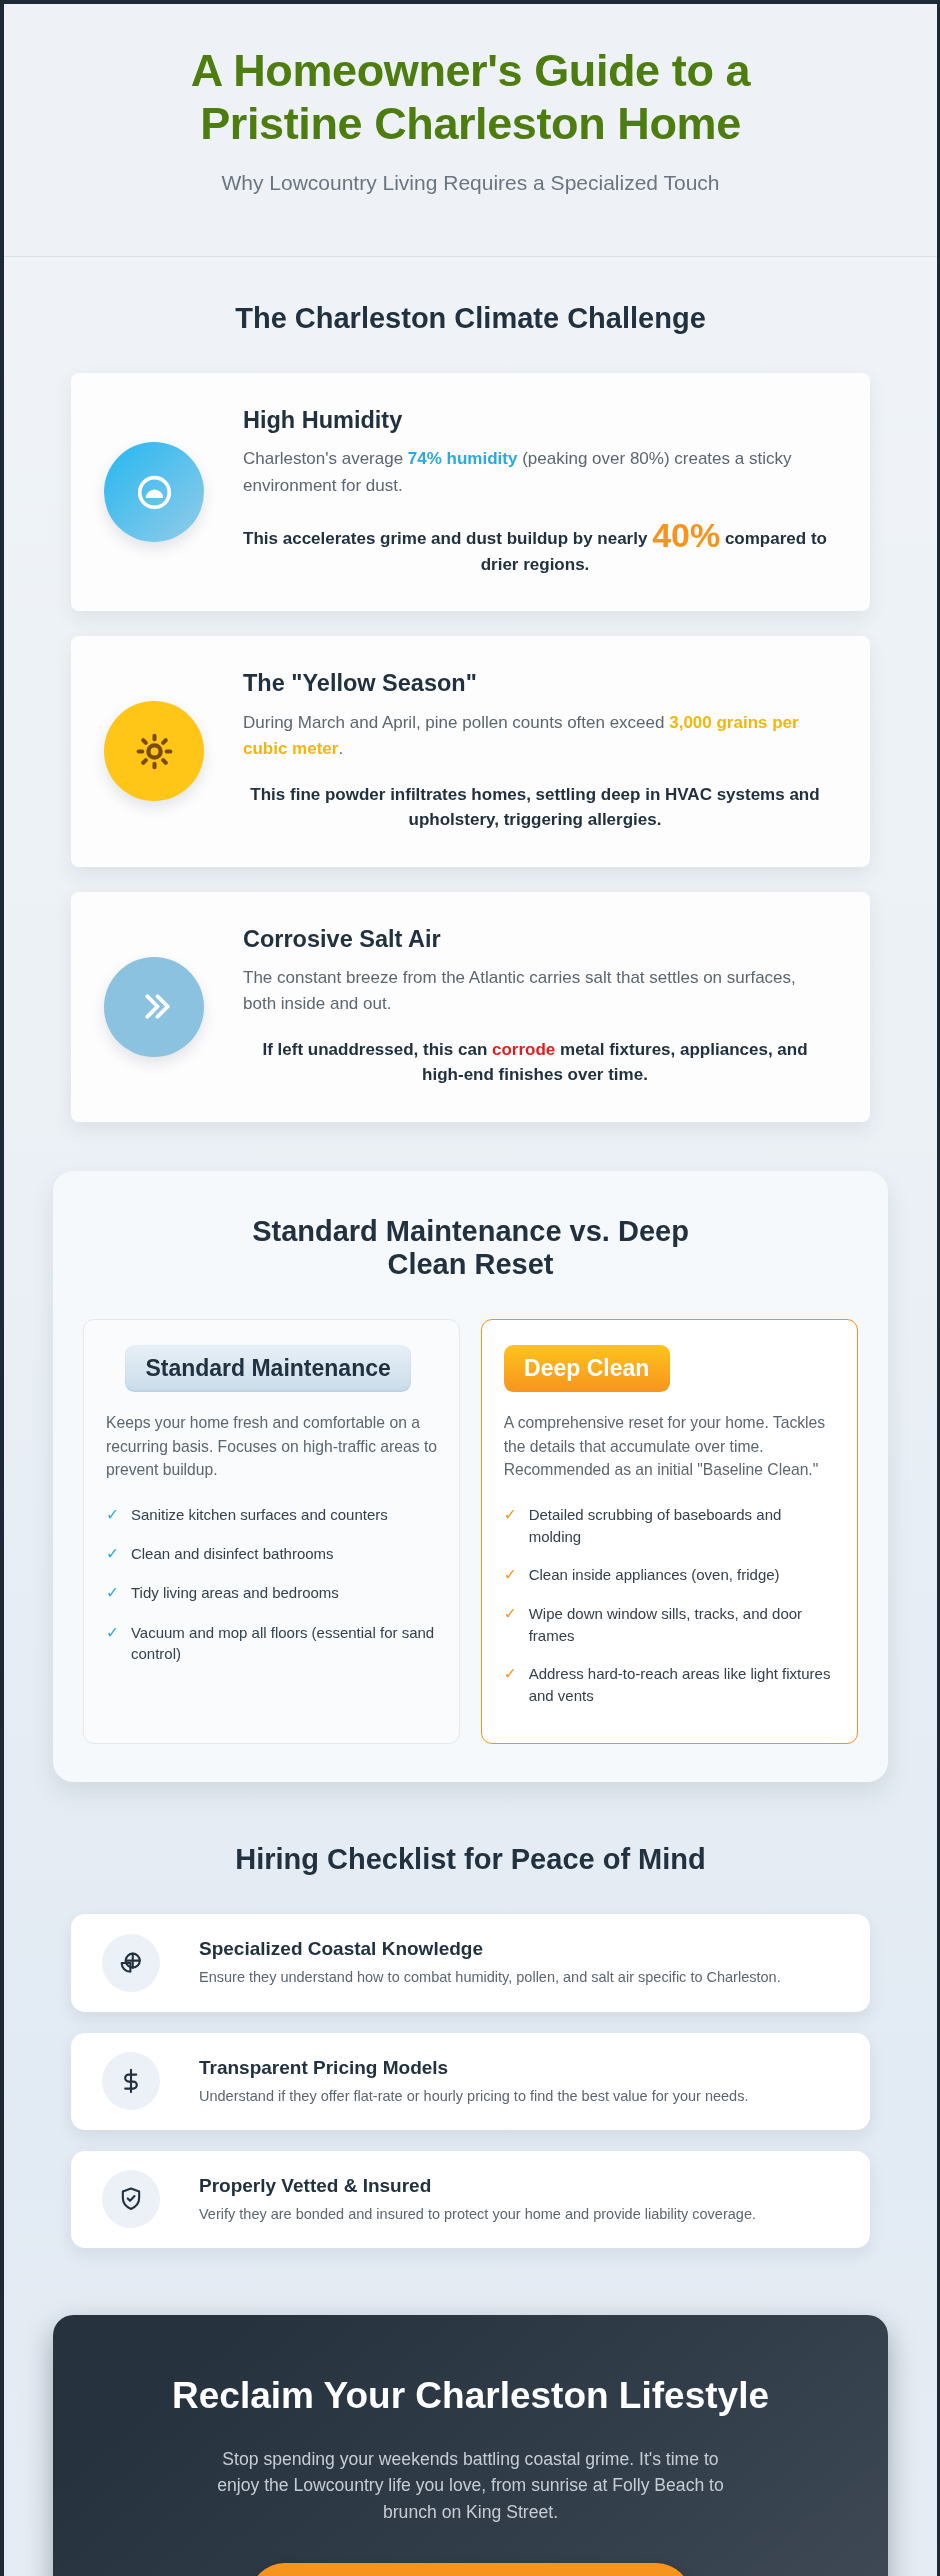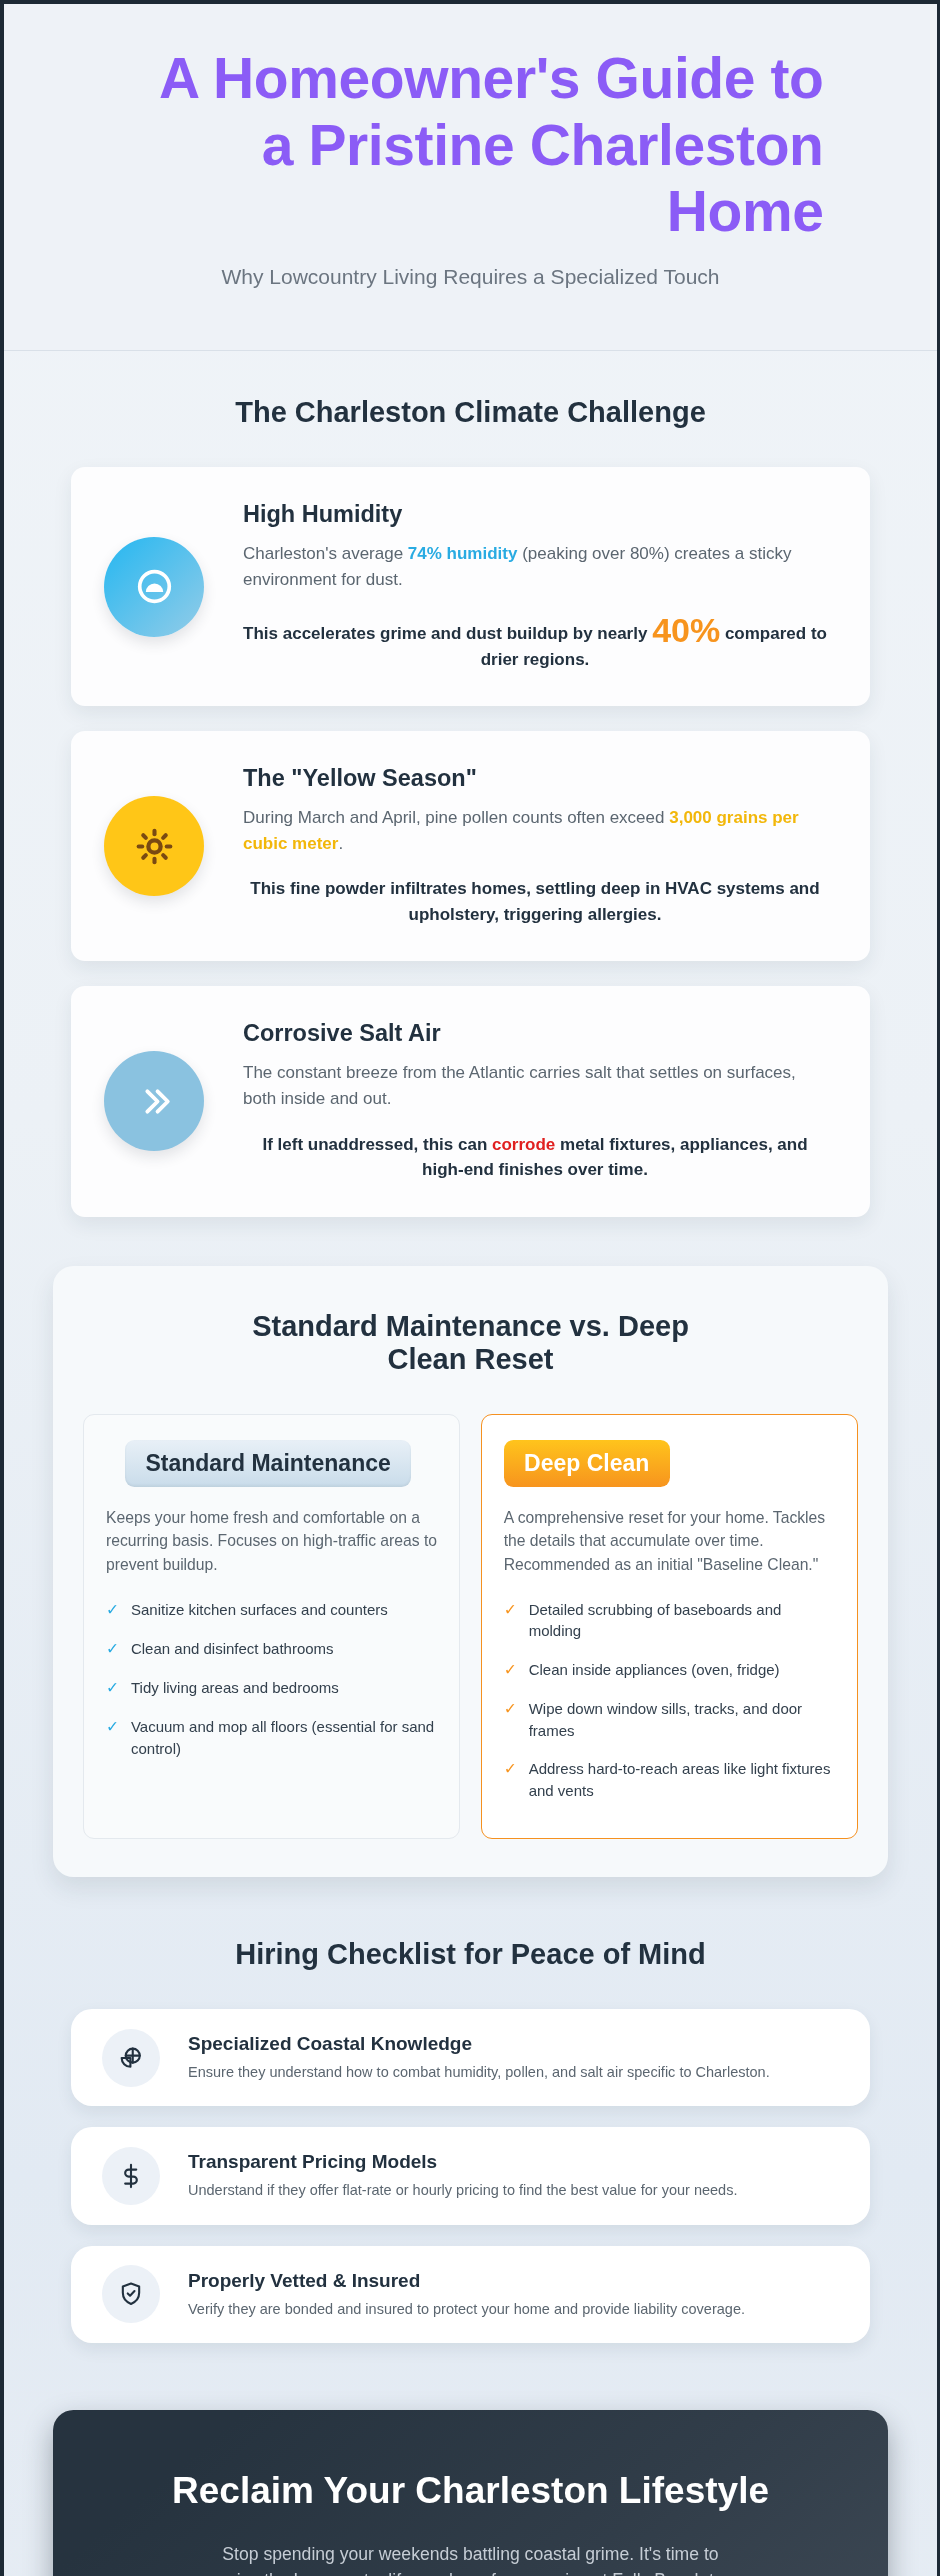--- a/index.html
+++ b/index.html
@@ -17,47 +17,46 @@
   }
 
   
   .hero {
     background: #eef2f7;
     border-bottom: 0.8px solid #d9e0e8;
     text-align: center;
     padding: 41px 31px 61px;
   }
   .hero h1 {
-    font-size: 57px;
+    font-size: 45px;
     line-height: 1.17;
     font-weight: bold;
-    color: #8b5cf6;
+    color: #4d7c0f;
     max-width: 706px;
     margin: 0 auto 20.4px;
     letter-spacing: -0.4px;
-    text-align: right;
   }
   .hero .subtitle {
     font-size: 21px;
     color: #6b7580;
   }
 
   
   .section-heading {
     text-align: center;
     font-size: 29px;
     font-weight: bold;
     color: #22313f;
     margin: 45px auto 38px;
   }
 
   
   .challenge-card {
     background: #fdfdfe;
-    border-radius: 14px;
+    border-radius: 8px;
     box-shadow: 0 7.8px 19.6px rgba(30,45,61,0.08);
     margin: 0 67px 25px;
     padding: 34px 43px 34px 33px;
     display: flex;
     align-items: center;
     gap: 39px;
   }
   .big-icon {
     width: 100px; height: 100px;
     border-radius: 50%;
@@ -151,27 +150,27 @@
     margin-bottom: 16.5px;
   }
   .check { font-weight: bold; font-size: 15.7px; flex-shrink: 0; }
   .standard .check { color: #29abe2; }
   .deep .check { color: #f7941e; }
 
   
   .hiring-heading { margin-top: 61px; }
   .hire-card {
     background: #ffffff;
-    border-radius: 21px;
+    border-radius: 14px;
     box-shadow: 0 6.3px 15.7px rgba(30,45,61,0.08);
     margin: 0 67px 21px;
     padding: 19.6px 31px;
     display: flex;
     align-items: center;
-    gap: 28px;
+    gap: 39px;
   }
   .hire-icon {
     width: 58px; height: 58px;
     border-radius: 50%;
     background: #ecf1f7;
     flex-shrink: 0;
     display: flex; align-items: center; justify-content: center;
   }
   .hire-icon svg { width: 28px; height: 28px; }
   .hire-card h3 {

